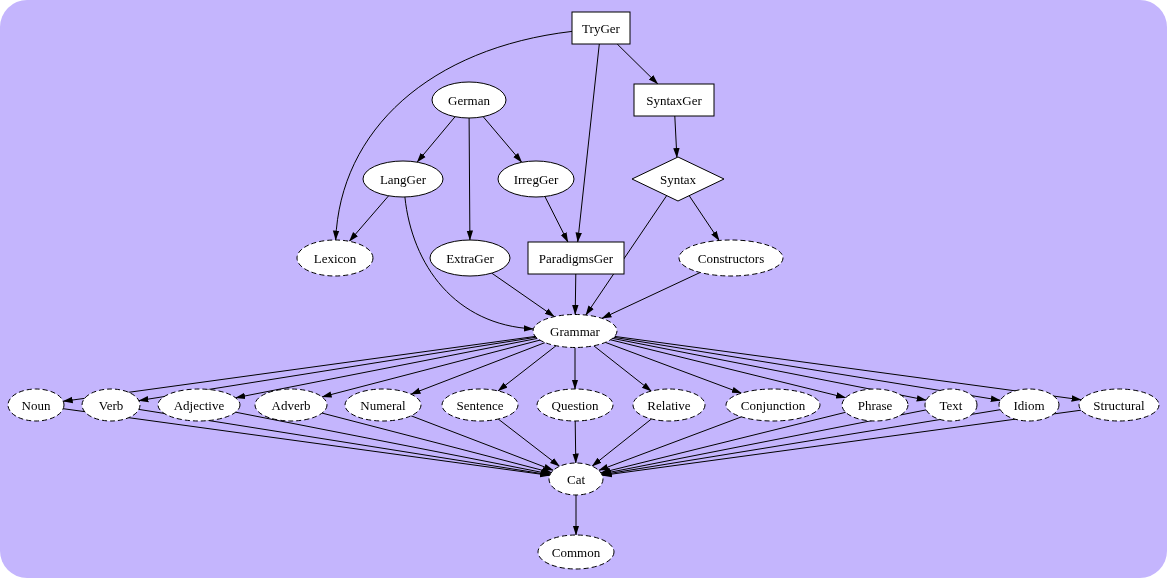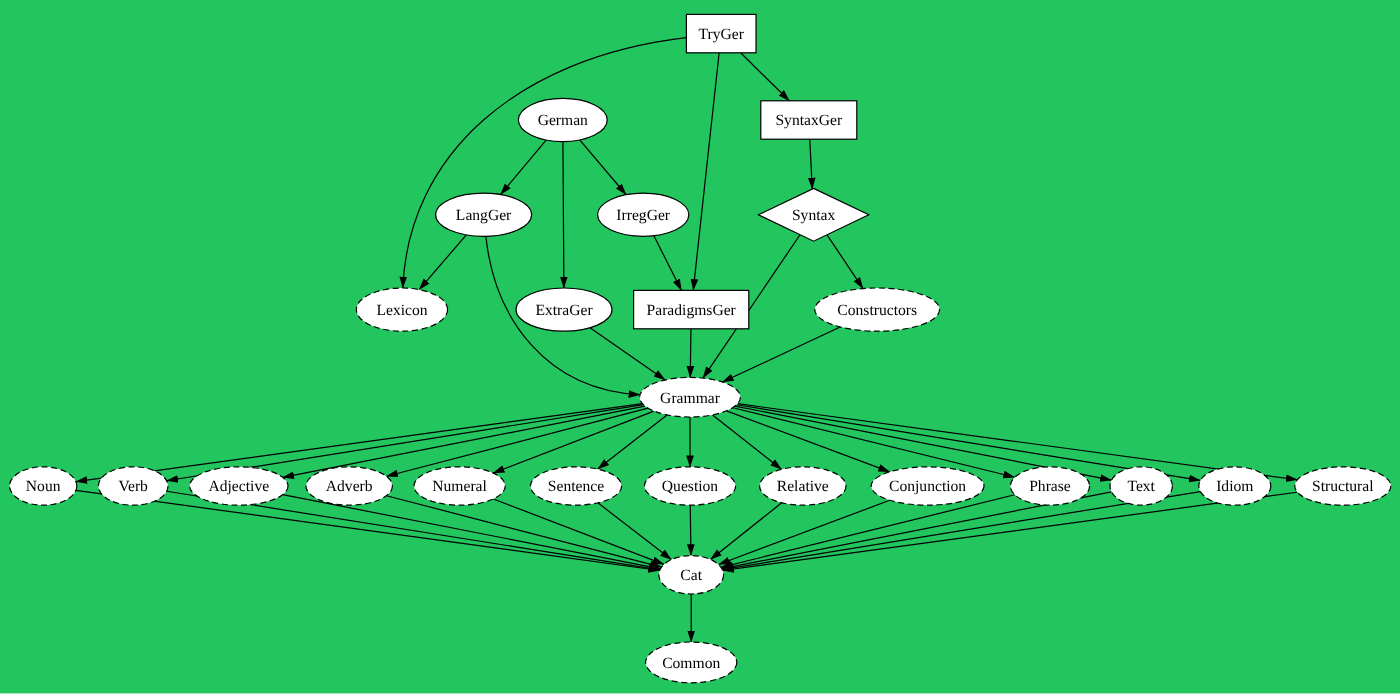--- a/index.html
+++ b/index.html
@@ -3,22 +3,23 @@
 <meta charset="utf-8">
 <style>
   html, body {
     margin: 0;
     padding: 0;
     background: #ffffff;
   }
   .graph-wrap {
     width: 1167px;
     height: 578px;
-    background: #22c55e;
+    background: #c4b5fd;
     position: relative;
+    border-radius: 27px;
   }
   svg {
     display: block;
     width: 1167px;
     height: 578px;
     font-family: "Liberation Serif", "DejaVu Serif", serif;
   }
   .edge-path {
     fill: none;
     stroke: #000000;

